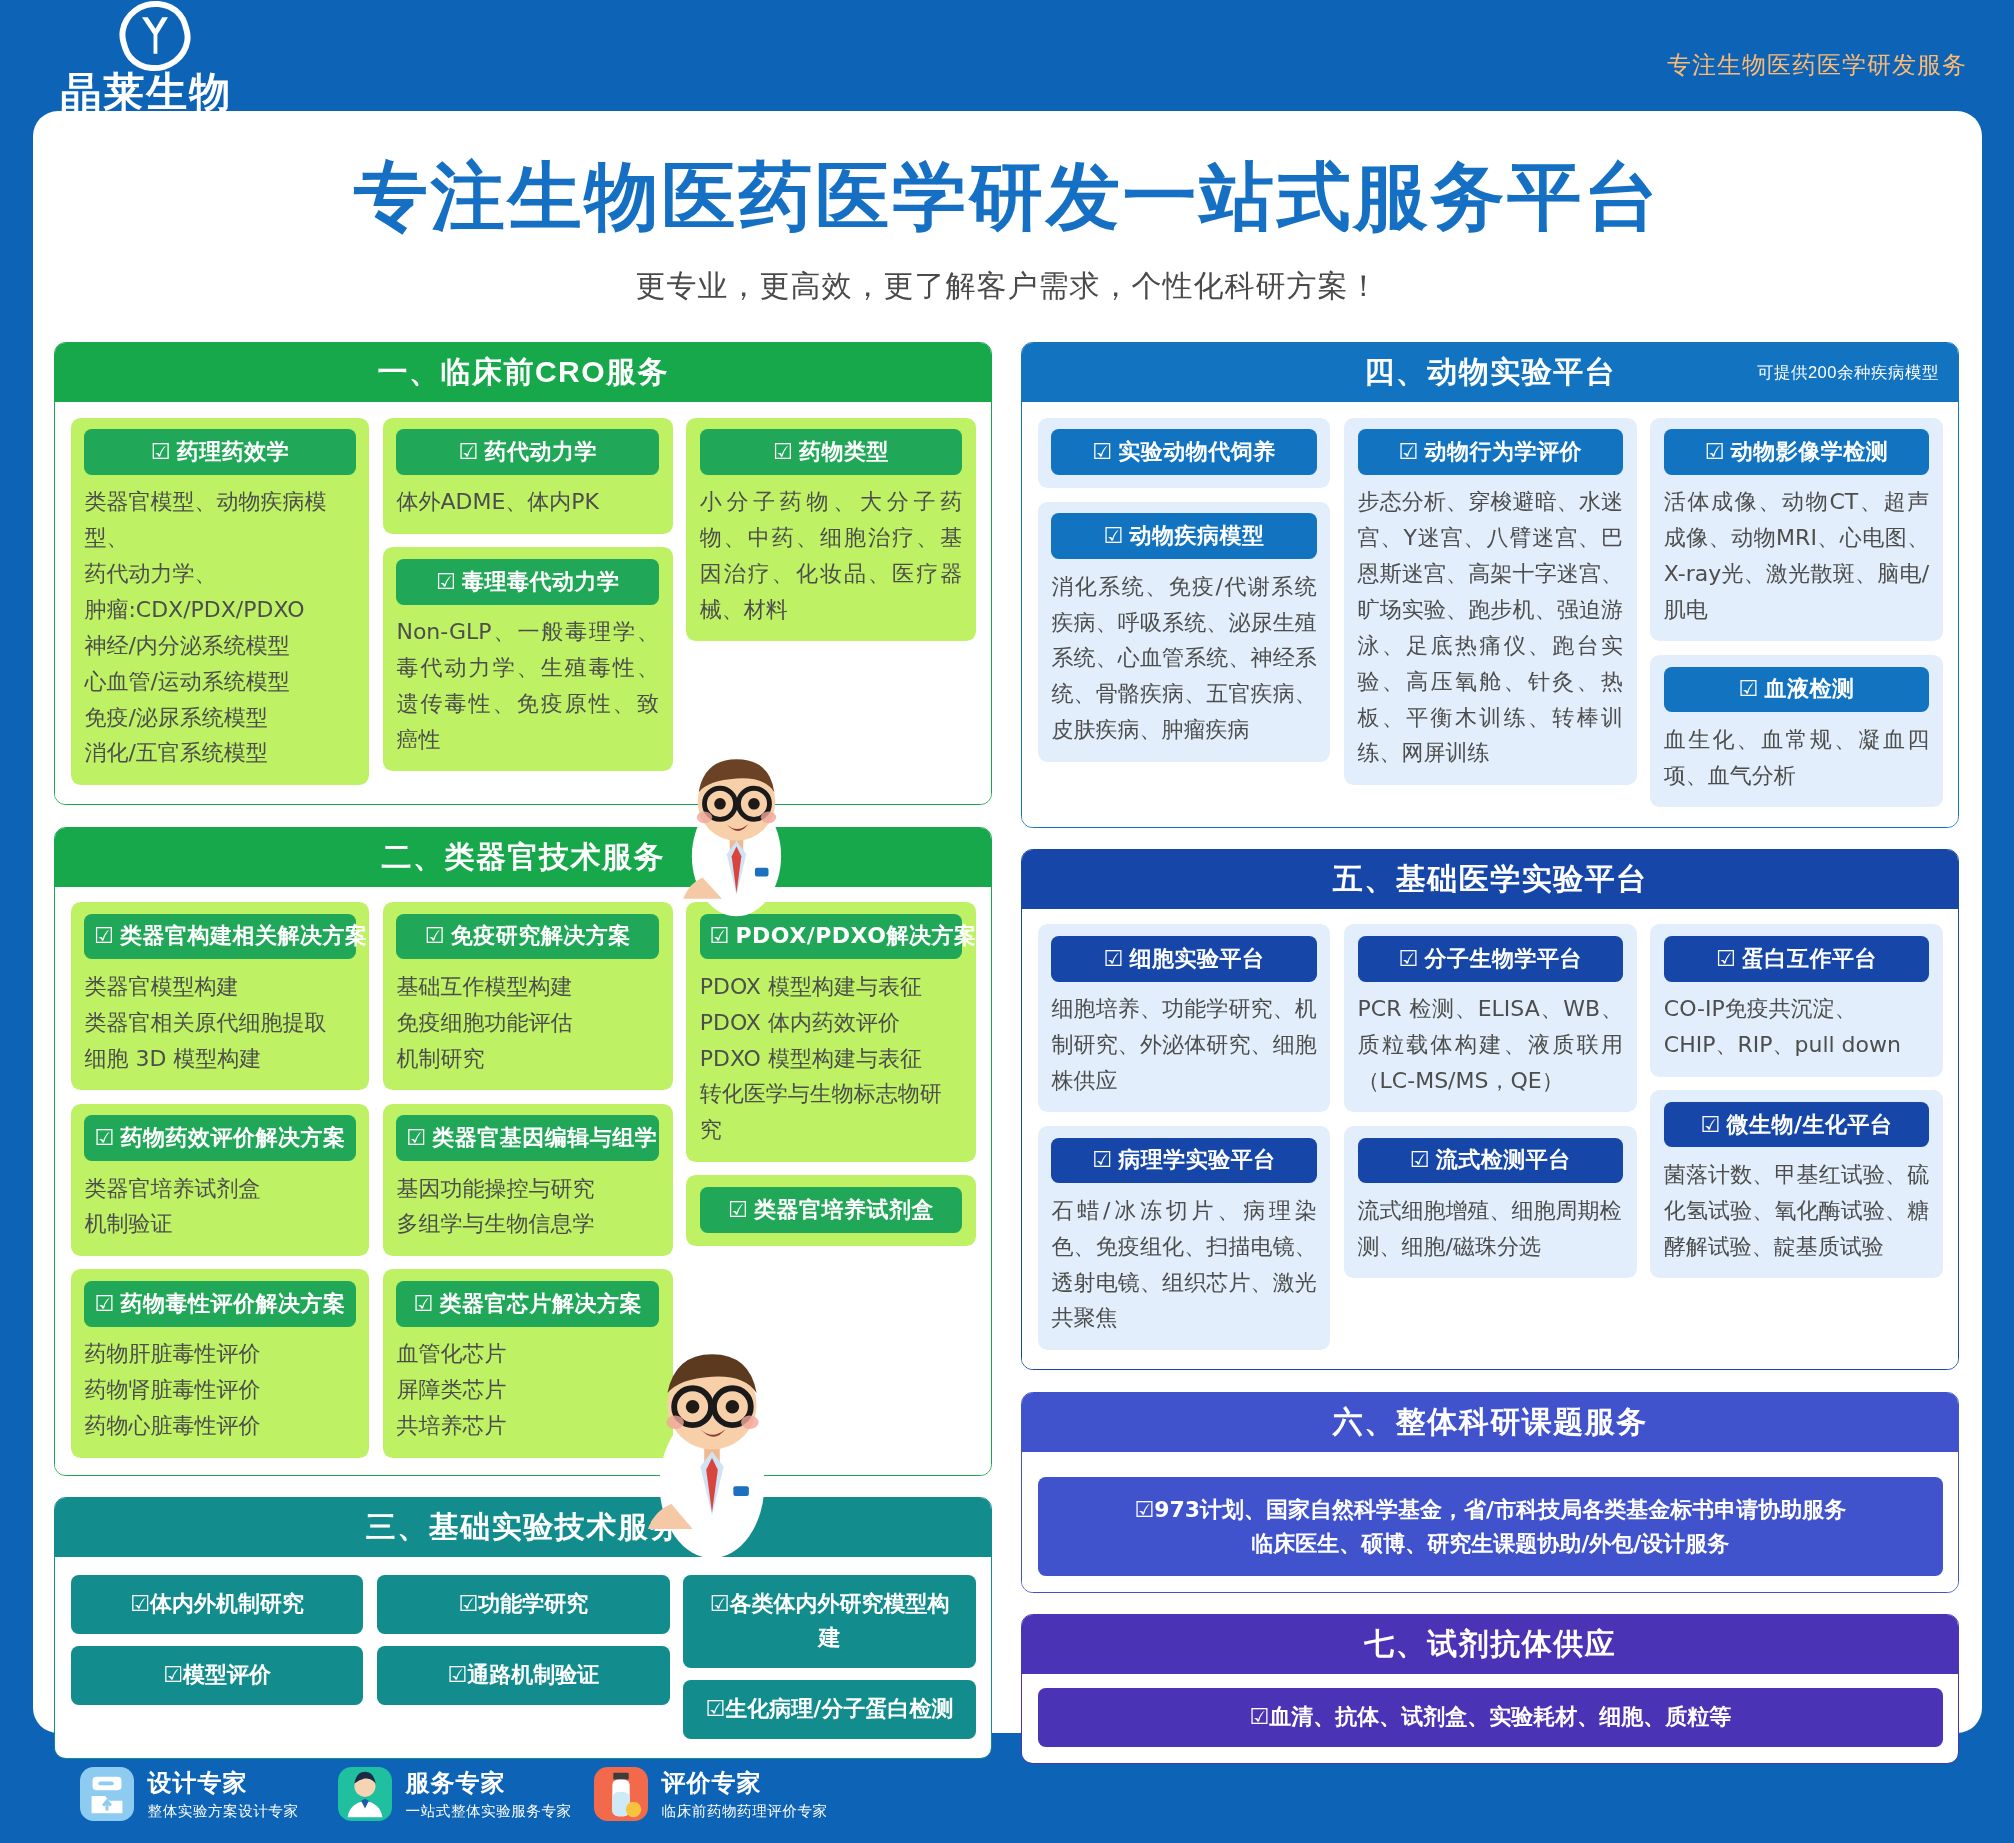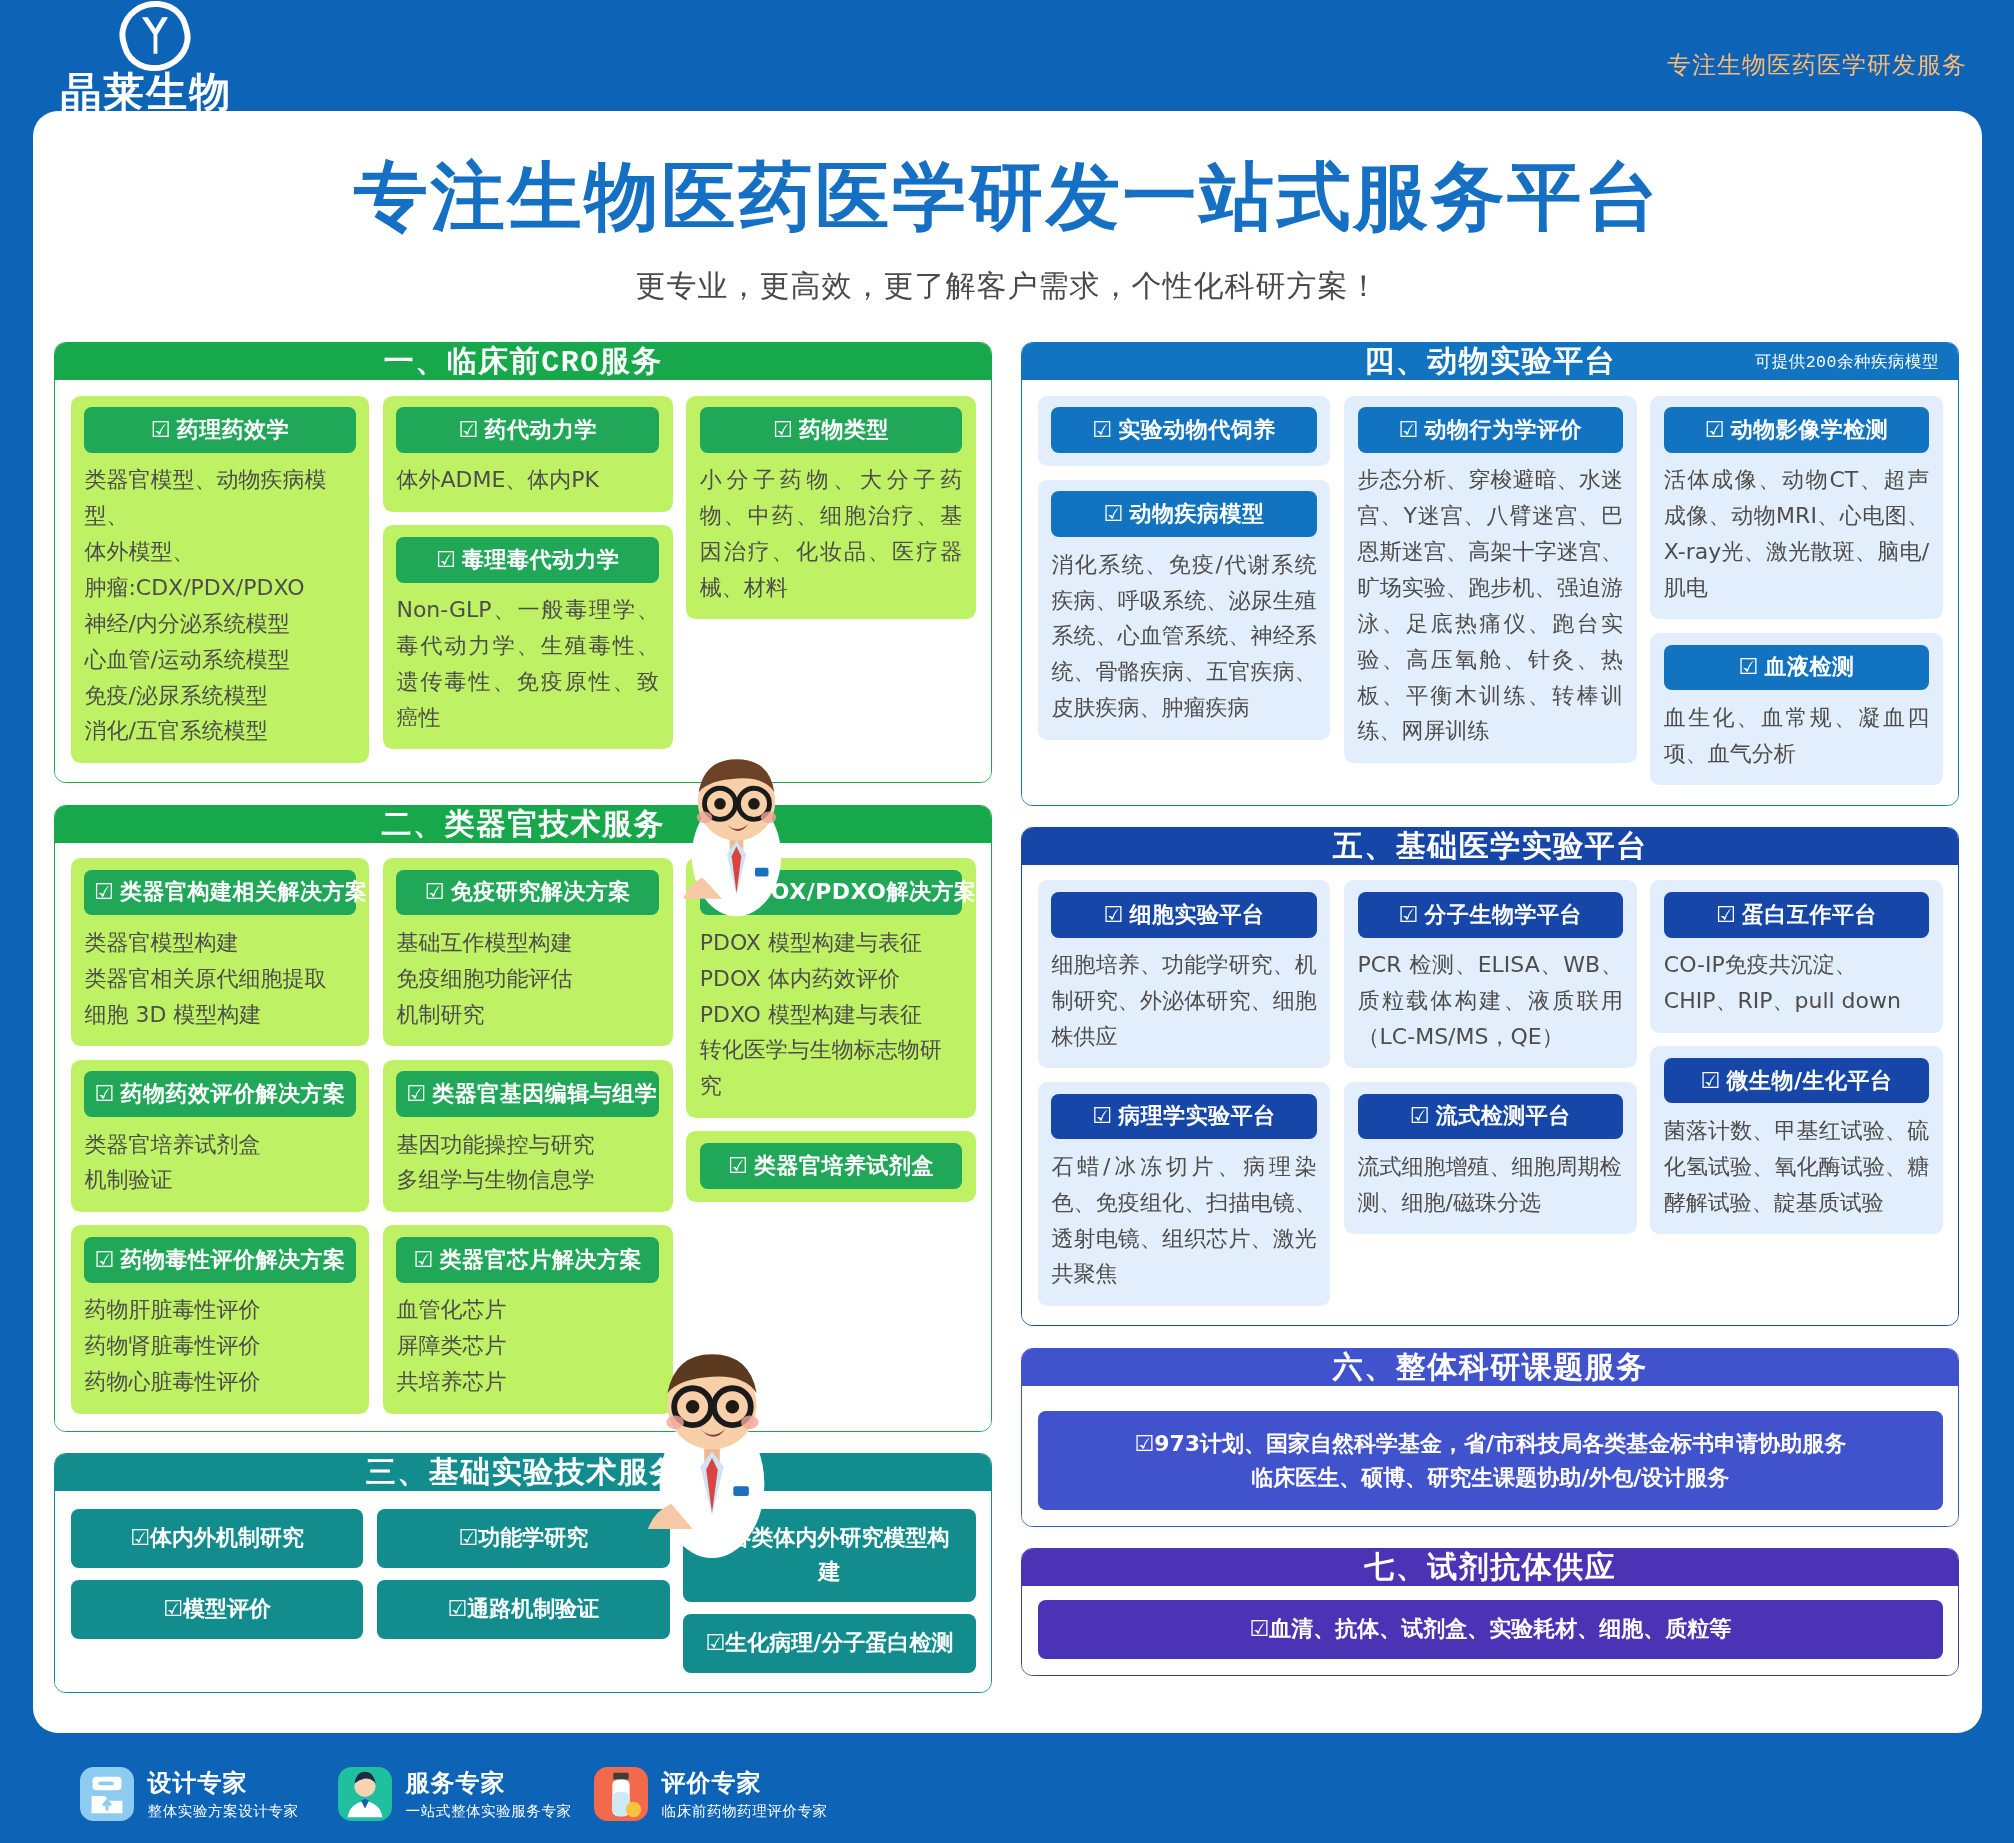--- a/index.html
+++ b/index.html
@@ -50,23 +50,23 @@
     font-family: "DejaVu Sans", sans-serif;
   }
 
   
   .cols { position: absolute; left: 21.3px; top: 231px; width: 1906px; display: flex; gap: 29px; }
   .col { width: 938px; }
 
   
   .panel { border-radius: 11.6px; overflow: hidden; margin-bottom: 21.3px; }
   .panel-head {
-    height: 37px; display: flex; align-items: center; justify-content: center;
+    height: 59px; display: flex; align-items: center; justify-content: center;
     color: #fff; font-size: 30px; font-weight: 700; letter-spacing: 1.5px;
-    font-family: Liberation Mono, monospace; position: relative;
+    font-family: Liberation Sans, sans-serif; position: relative;
   }
   .panel-head .note {
     position: absolute; right: 19.4px; top: 50%; transform: translateY(-50%);
     font-size: 16.5px; font-weight: 400; letter-spacing: 0.5px;
   }
   .panel-body { background: #fff; padding: 15.5px 15.5px 15.5px 15.5px; display: flex; gap: 13.6px; }
   .panel.green .panel-head { background: #17a84b; }
   .panel.green { border: 1.9px solid #17a84b; }
   .panel.teal .panel-head { background: #128c8d; }
   .panel.teal { border: 1.9px solid #128c8d; }
@@ -161,21 +161,21 @@
             <span>一、临床前CRO服务</span>
           </div>
           <div class="panel-body" style="padding-bottom:19.4px;">
             <div class="subcol" style="flex:1.02;">
               <div class="subcard">
                 <span class="chip">
                   <span class="tick">☑</span><span>药理药效学</span>
                 </span>
                 <div class="lines">
                   <div>类器官模型、动物疾病模型、</div>
-                  <div>体外模型、</div>
+                  <div>药代动力学、</div>
                   <div>肿瘤:CDX/PDX/PDXO</div>
                   <div>神经/内分泌系统模型</div>
                   <div>心血管/运动系统模型</div>
                   <div>免疫/泌尿系统模型</div>
                   <div>消化/五官系统模型</div>
                 </div>
               </div>
             </div>
             <div class="subcol" style="flex:0.99;">
               <div class="subcard">

